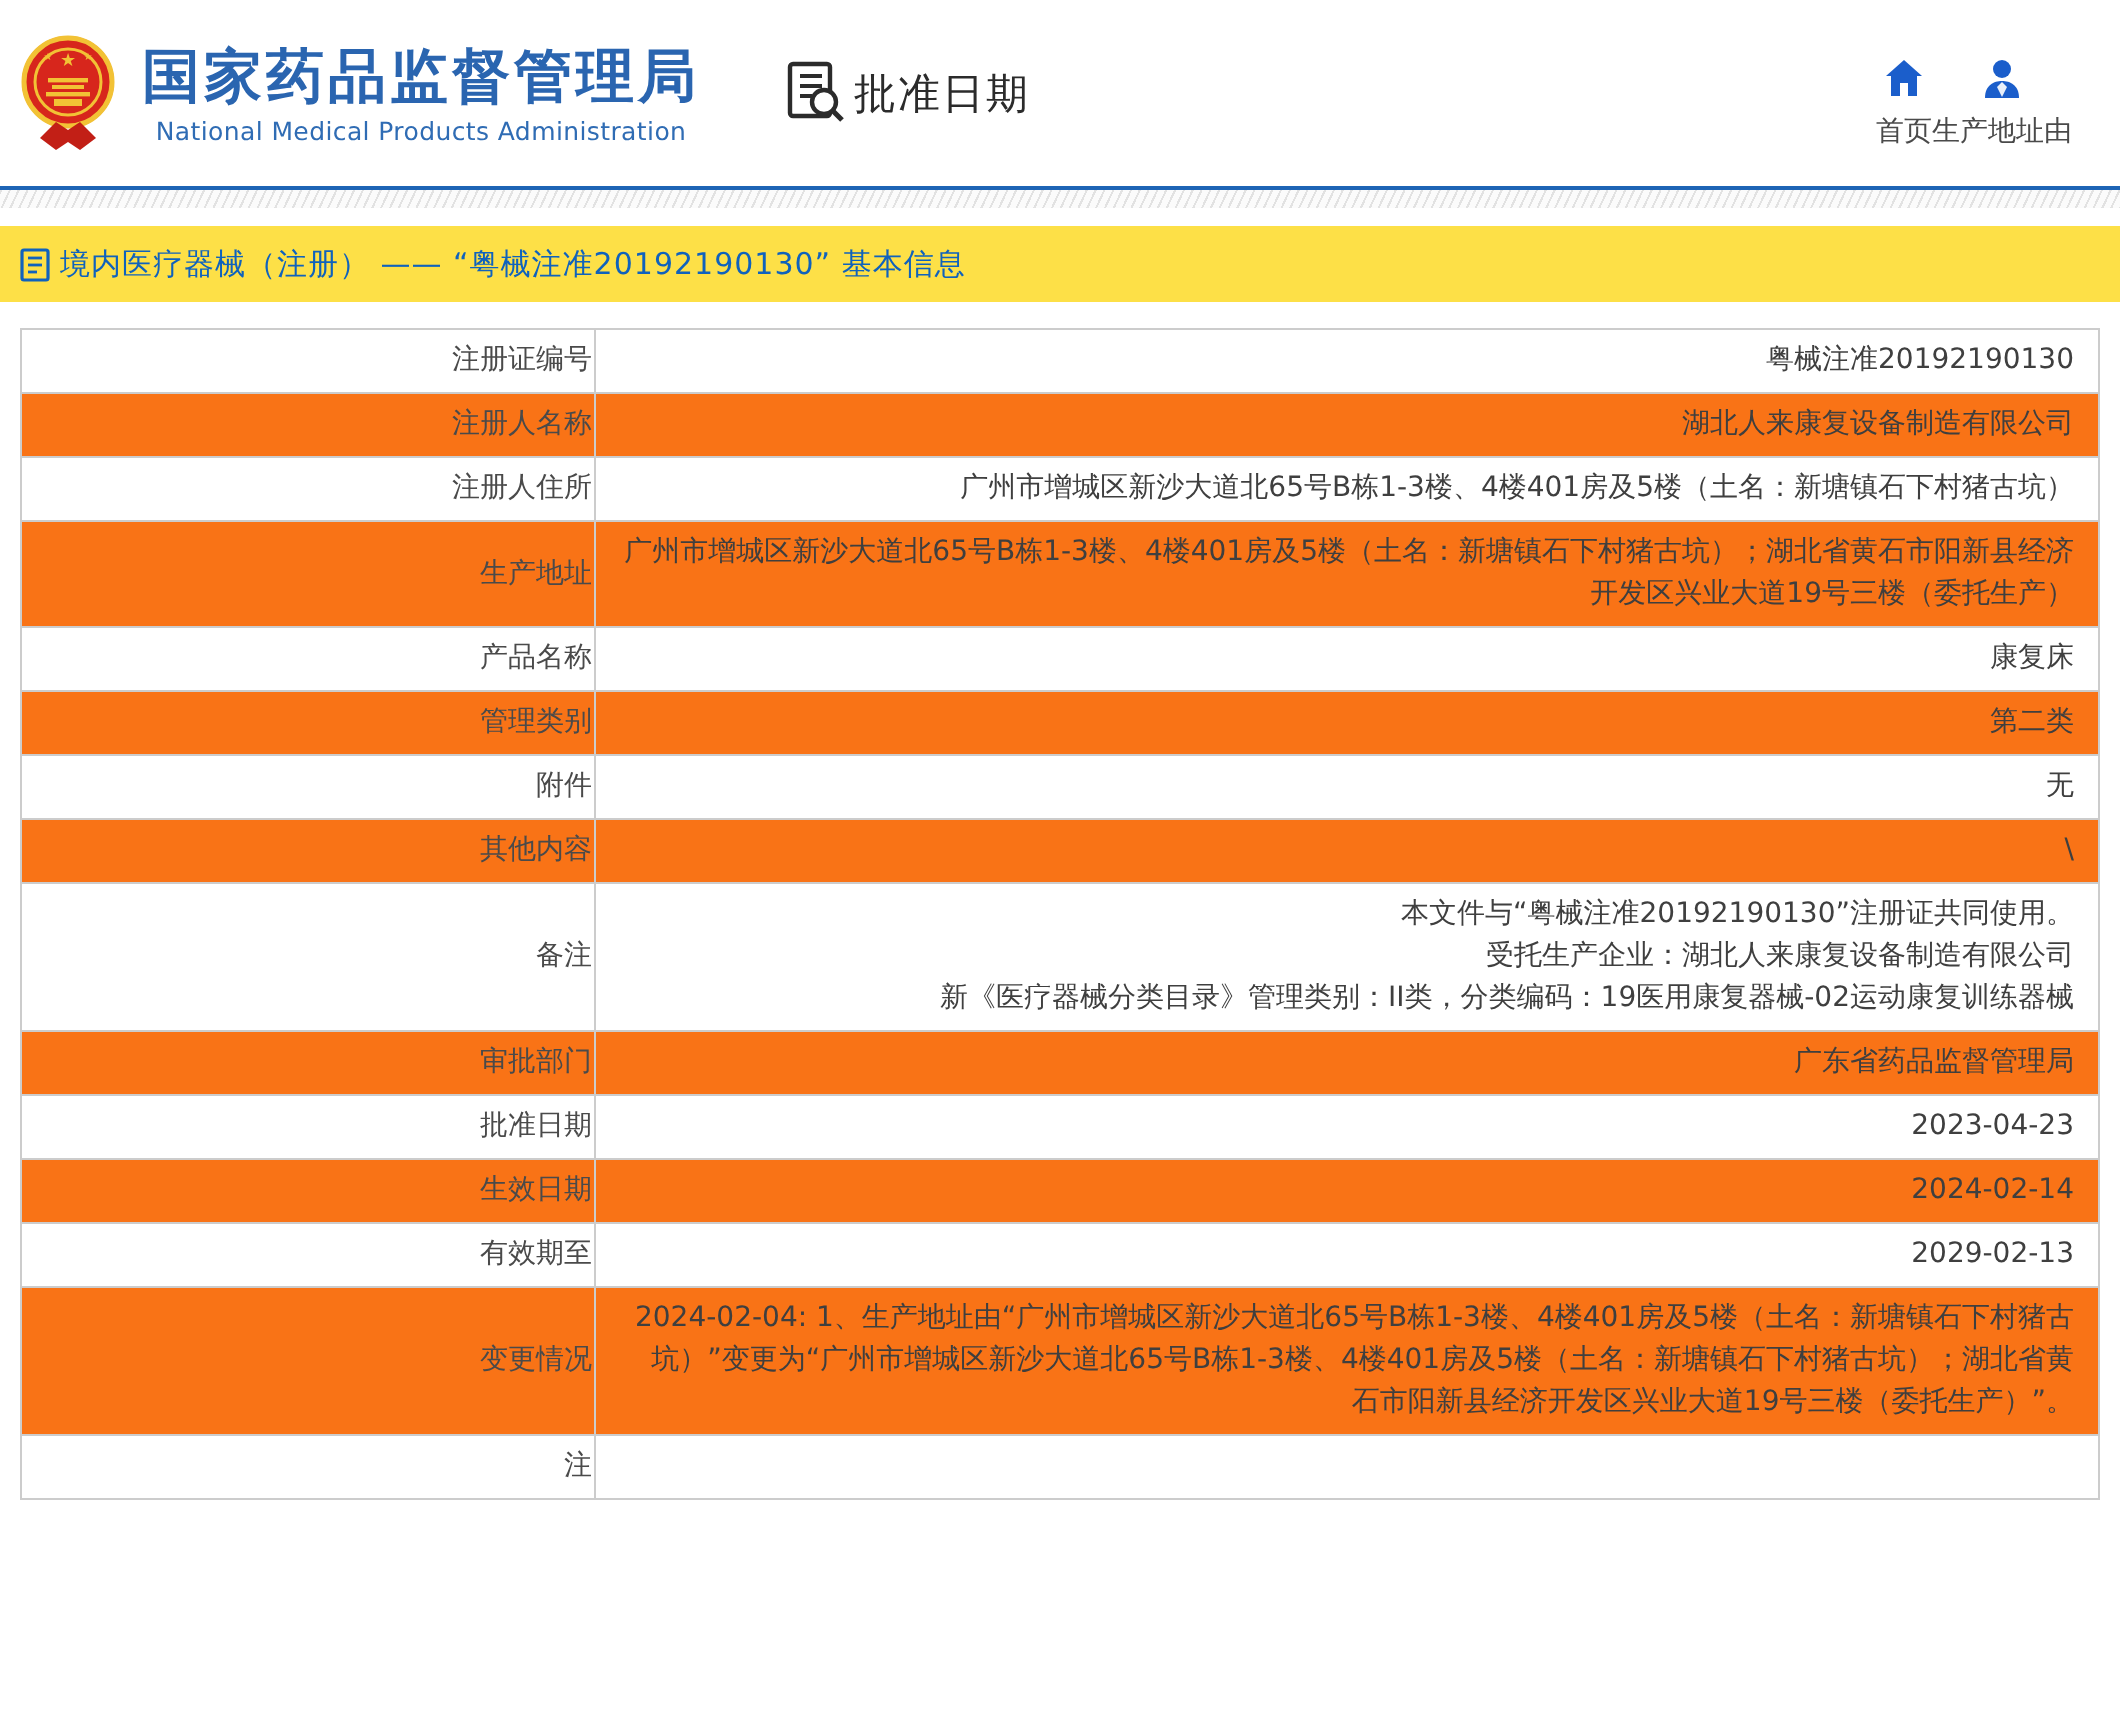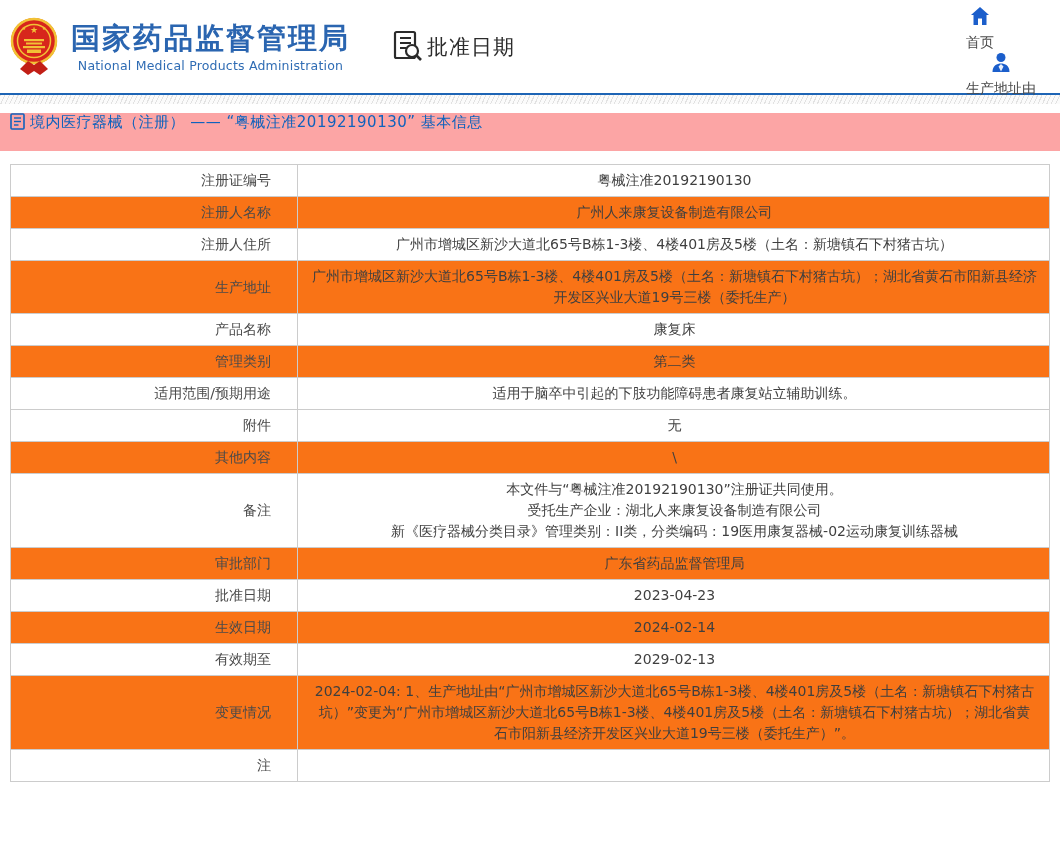--- a/index.html
+++ b/index.html
@@ -24,57 +24,57 @@
     letter-spacing: 2px; line-height: 34px;
   }
   .org-en { font-size: 12.5px; color: #2f6cb4; margin-top: 3px; letter-spacing: 0.2px; text-align: center; }
   .data-query {
     display: flex; align-items: center; margin-left: 42px; cursor: pointer;
     text-decoration: none; color: #2b2b2b;
   }
   .dq-icon { width: 30px; height: 33px; margin-right: 5px; }
   .dq-label { font-size: 21px; color: #2b2b2b; letter-spacing: 1px; }
 
-  .header-nav { display: flex; align-items: flex-start; margin-top: 10px; flex-direction: column; }
+  .header-nav { display: flex; align-items: flex-start; margin-top: 10px; }
   .nav-item {
     display: flex; flex-direction: column; align-items: center;
     text-decoration: none; cursor: pointer;
   }
   .nav-icon { width: 20px; height: 20px; }
   .nav-label { font-size: 14px; color: #4a4a4a; margin-top: 8px; white-space: nowrap; }
 
   
   .blue-rule { height: 2px; background: #1d64b5; }
   .hatch-band {
     height: 9px;
     background: repeating-linear-gradient(115deg,
       #e2e2e2 0px, #e2e2e2 1px, #fbfbfb 1px, #fbfbfb 4px);
   }
   .breadcrumb-band {
-    margin-top: 9px; height: 38px; background: #fca5a5;
-    display: flex; align-items: flex-start; padding-left: 10px;
+    margin-top: 9px; height: 38px; background: #fde047;
+    display: flex; align-items: center; padding-left: 10px;
   }
   .bc-icon { width: 15px; height: 17px; margin-right: 5px; flex: 0 0 auto; }
   .bc-text { font-size: 15px; color: #0f62bd; letter-spacing: 0.5px; }
 
   
   .info-table {
     width: 1040px; margin: 13px 10px 0 10px;
     border-collapse: collapse; table-layout: fixed;
     font-size: 14px;
   }
   .info-table td { border-bottom: 1px solid #cccccc; vertical-align: middle; line-height: 21px; }
   .info-table tr:first-child td { border-top: 1px solid #cccccc; }
   .label-cell {
     width: 287px; text-align: right; color: #4a4a4a;
-    padding: 5px 26px 5px 8px; border-right: 1px solid #cccccc;
+    padding: 5px 1px 5px 8px; border-right: 1px solid #cccccc;
     border-left: 1px solid #cccccc; height: 30px;
   }
   .value-cell {
-    text-align: center; color: #3f3f3f; padding: 5px 12px 5px 14px;
+    text-align: right; color: #3f3f3f; padding: 5px 12px 5px 14px;
     border-right: 1px solid #cccccc; white-space: pre-line; height: 30px;
   }
   tr.even td { background: #f97316; }
   tr.odd td  { background: #ffffff; }
   
   .info-table tr:nth-child(18) .value-cell { padding-bottom: 24px; padding-top: 8px; vertical-align: top; }
 </style>
 </head>
 <body>
 
@@ -151,41 +151,37 @@
 </div>
 
 <table class="info-table">
   <tbody>
       <tr class="odd">
     <td class="label-cell">注册证编号</td>
     <td class="value-cell">粤械注准20192190130</td>
   </tr>
       <tr class="even">
     <td class="label-cell">注册人名称</td>
-    <td class="value-cell">广州人来康复设备制造有限公司</td>
+    <td class="value-cell">湖北人来康复设备制造有限公司</td>
   </tr>
       <tr class="odd">
     <td class="label-cell">注册人住所</td>
     <td class="value-cell">广州市增城区新沙大道北65号B栋1-3楼、4楼401房及5楼（土名：新塘镇石下村猪古坑）</td>
   </tr>
       <tr class="even">
     <td class="label-cell">生产地址</td>
     <td class="value-cell">广州市增城区新沙大道北65号B栋1-3楼、4楼401房及5楼（土名：新塘镇石下村猪古坑）；湖北省黄石市阳新县经济开发区兴业大道19号三楼（委托生产）</td>
   </tr>
       <tr class="odd">
     <td class="label-cell">产品名称</td>
     <td class="value-cell">康复床</td>
   </tr>
       <tr class="even">
     <td class="label-cell">管理类别</td>
     <td class="value-cell">第二类</td>
-  </tr>
-      <tr class="odd">
-    <td class="label-cell">适用范围/预期用途</td>
-    <td class="value-cell">适用于脑卒中引起的下肢功能障碍患者康复站立辅助训练。</td>
   </tr>
       <tr class="odd">
     <td class="label-cell">附件</td>
     <td class="value-cell">无</td>
   </tr>
       <tr class="even">
     <td class="label-cell">其他内容</td>
     <td class="value-cell">\</td>
   </tr>
       <tr class="odd">

